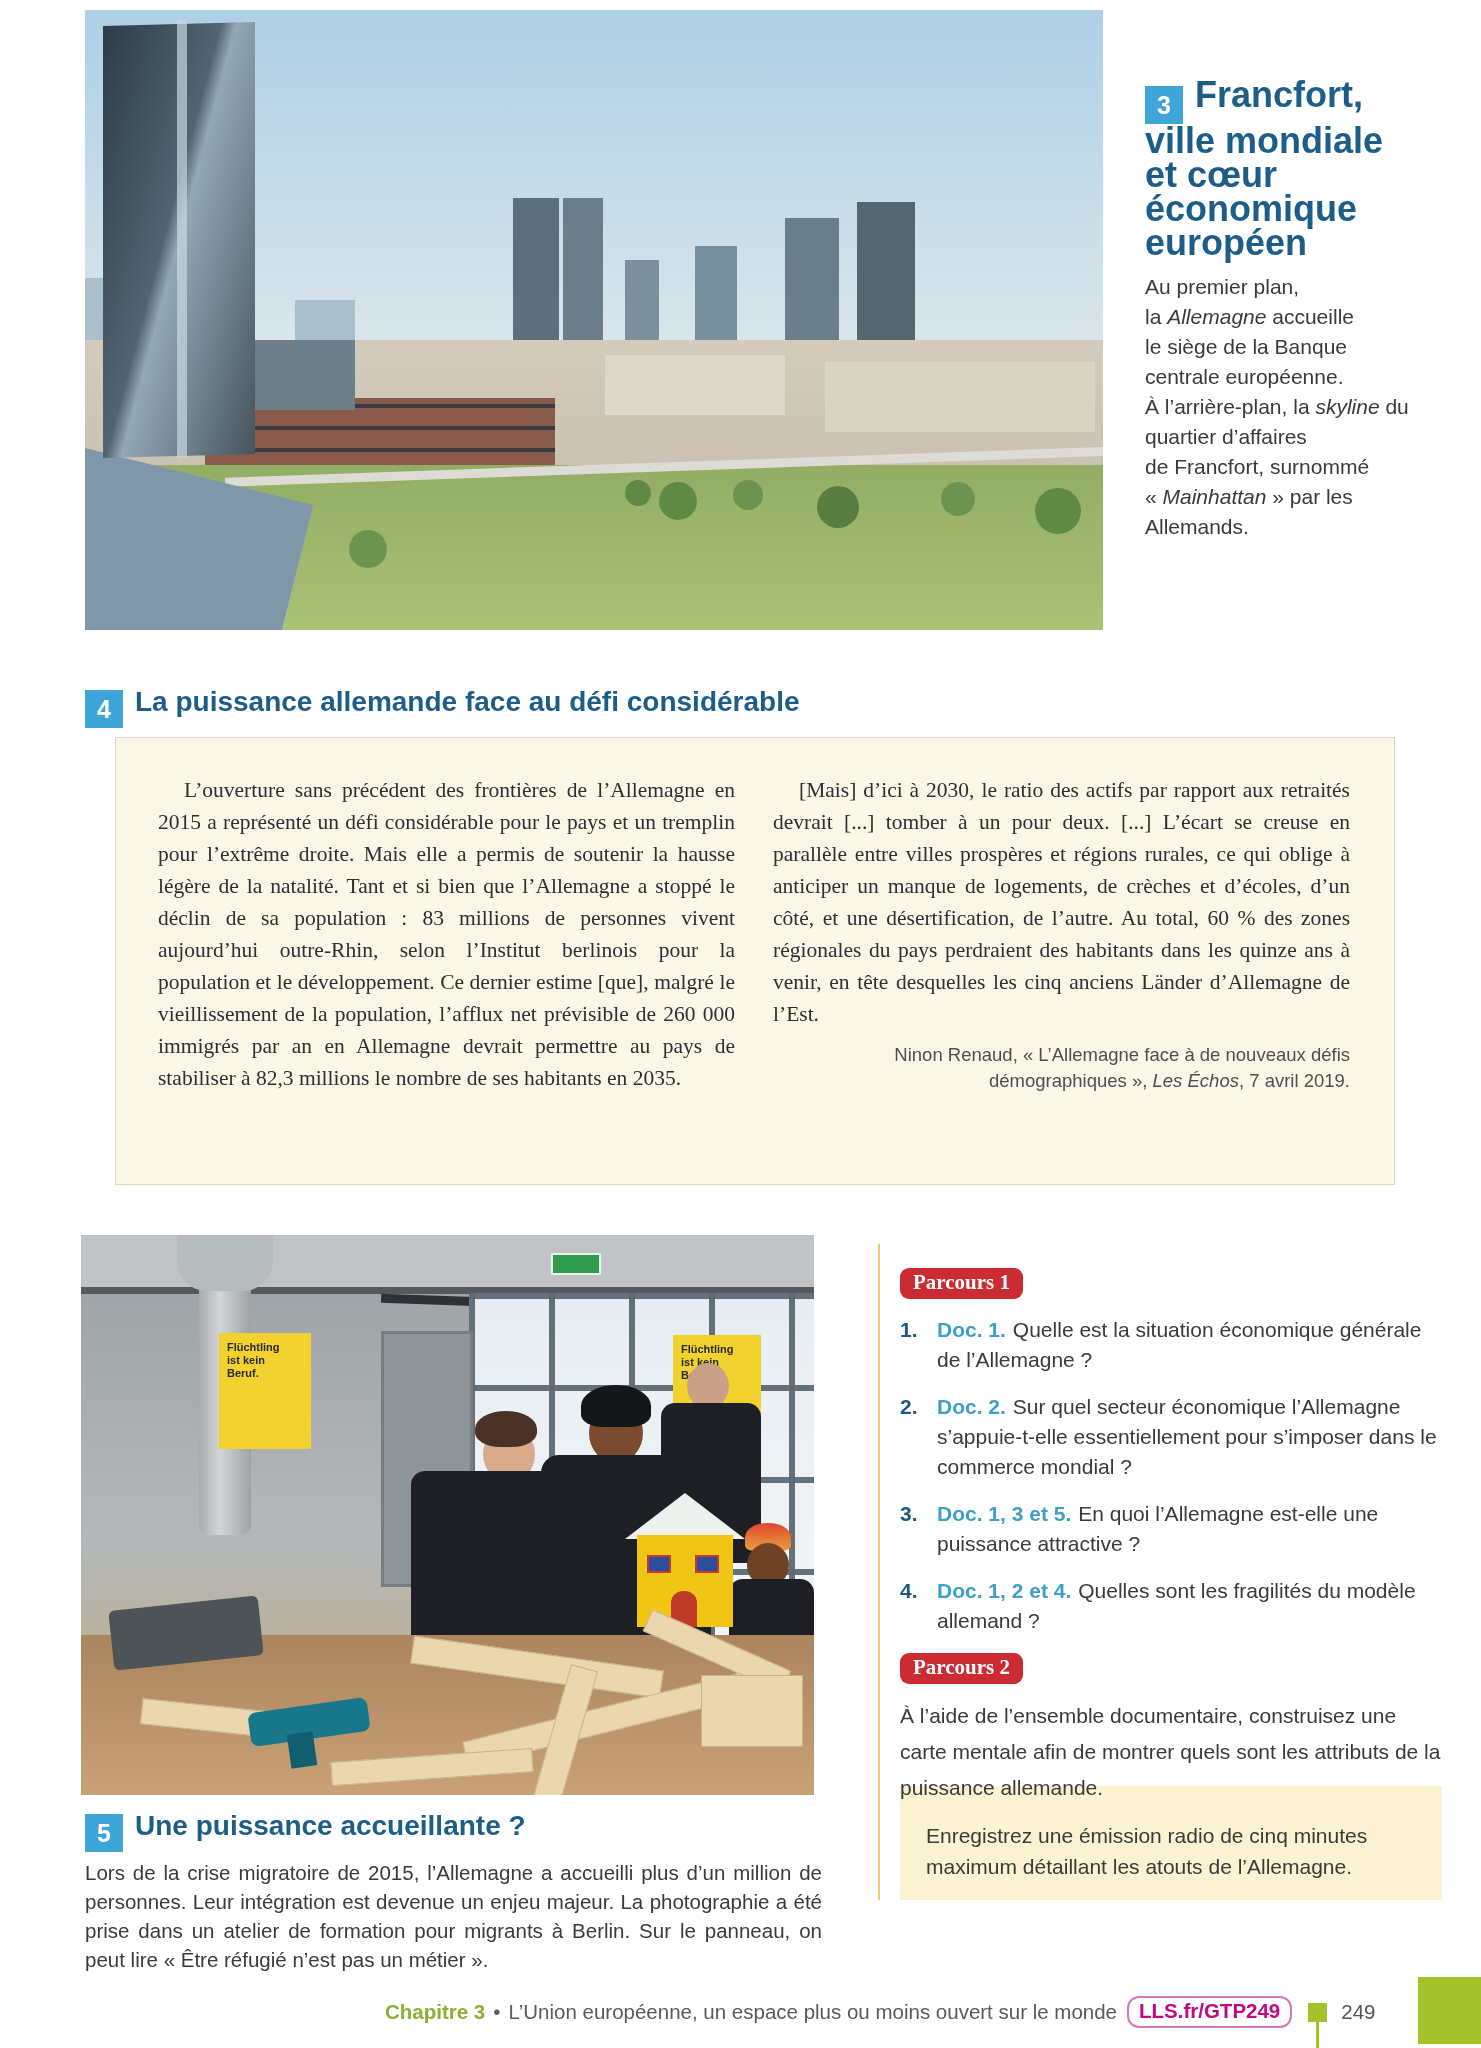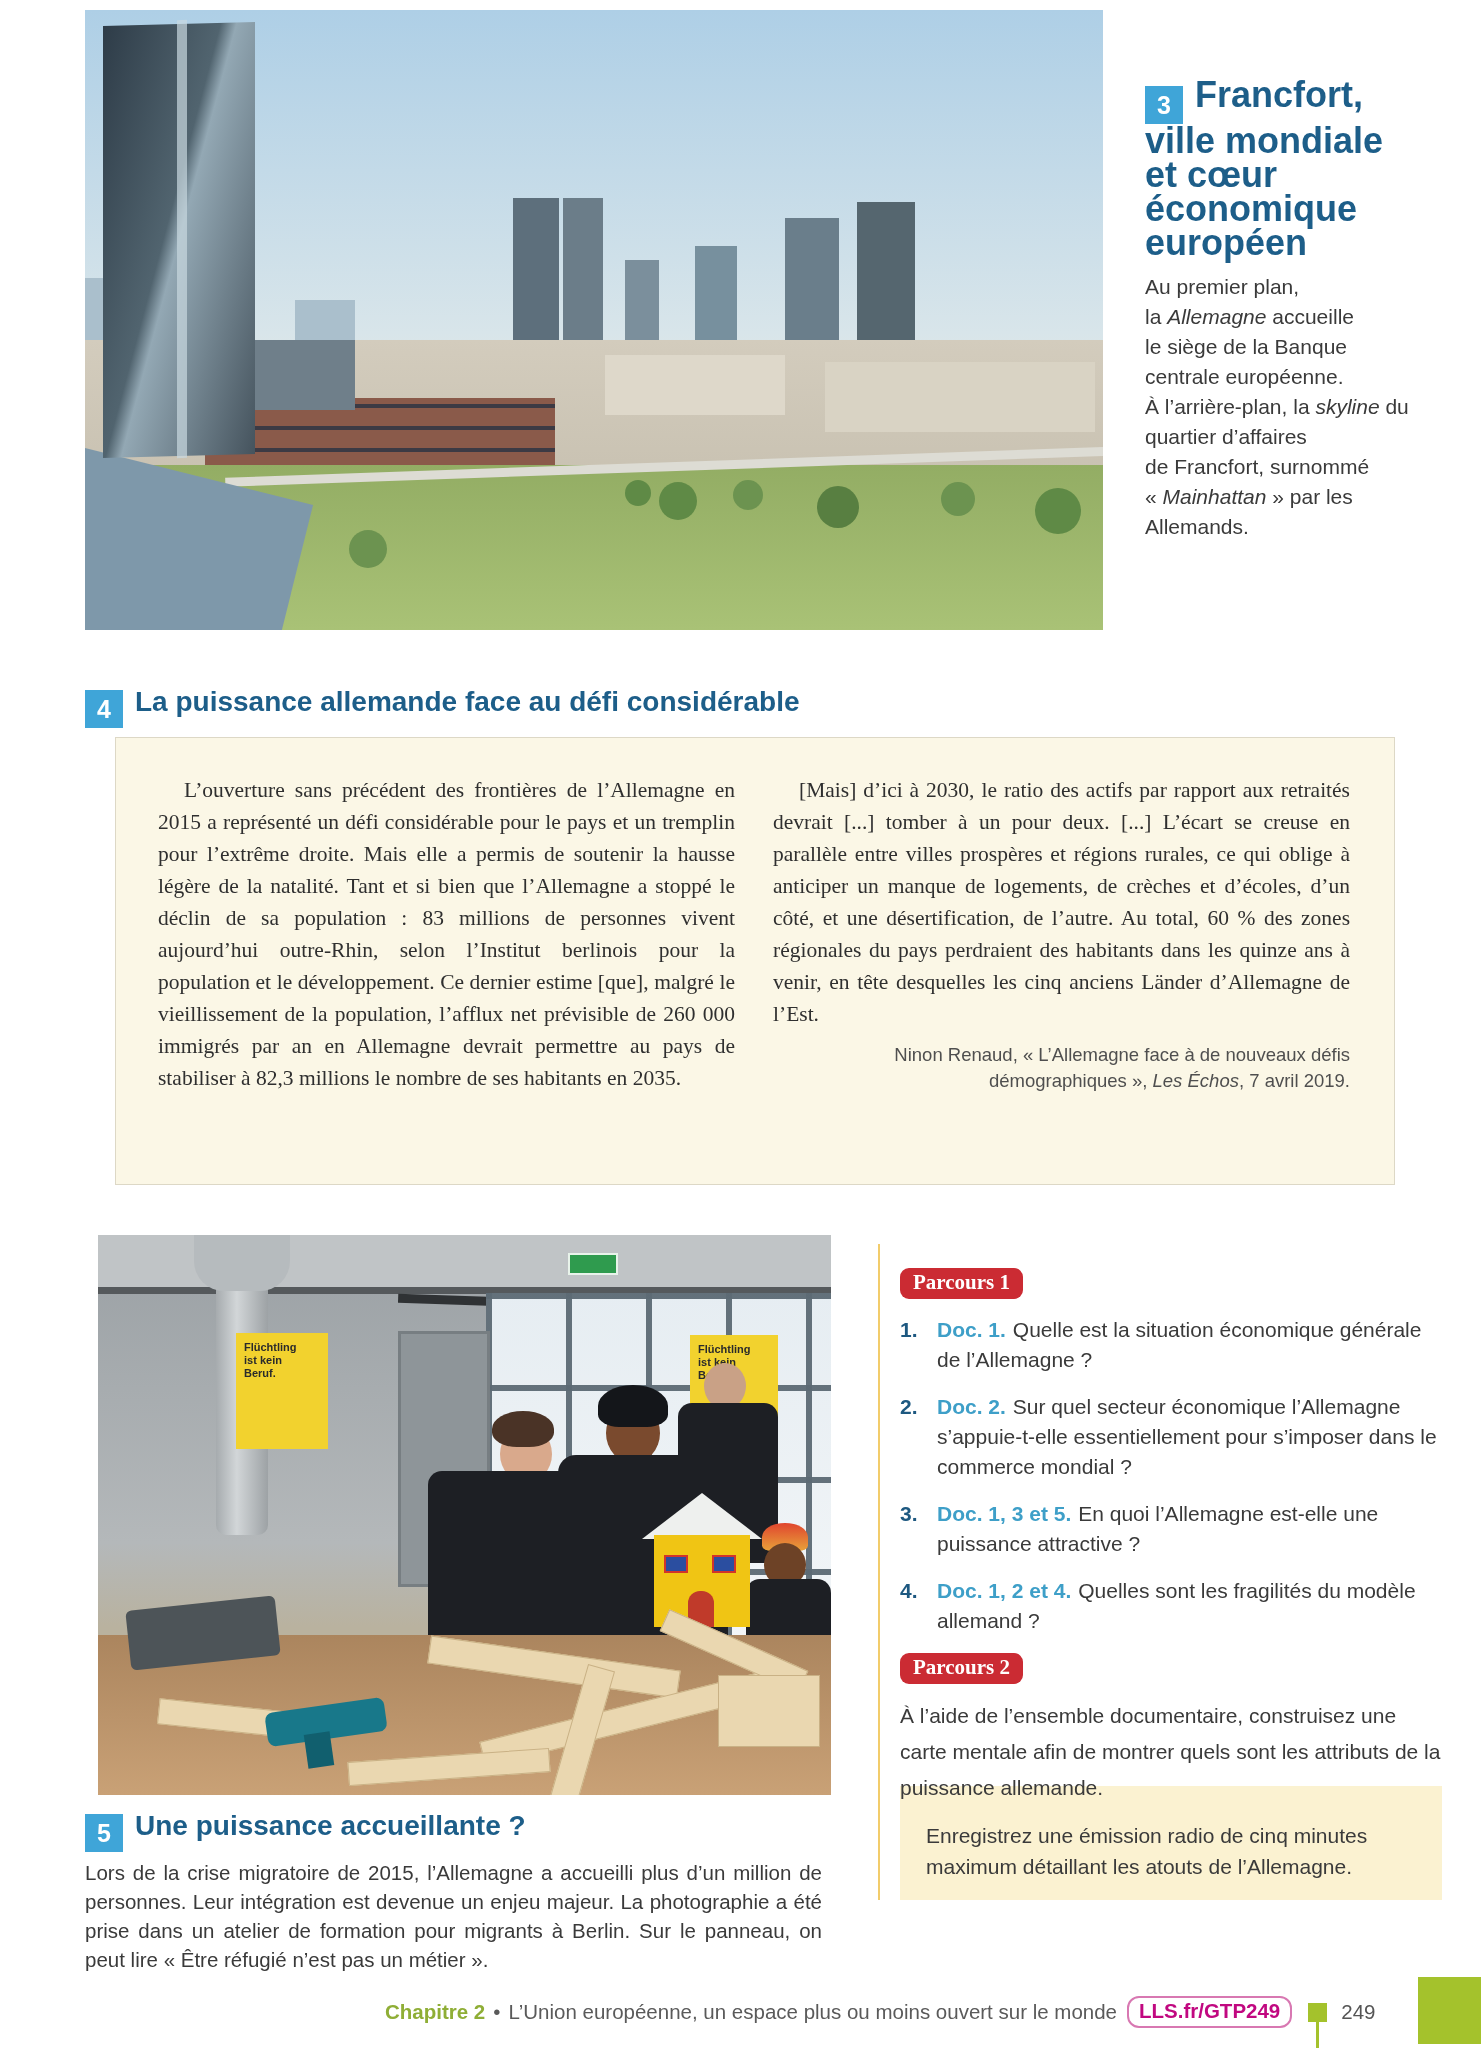--- a/index.html
+++ b/index.html
@@ -51,21 +51,21 @@
     font-family:"Liberation Serif",serif;font-size:21.5px;line-height:32px;color:#2f2f2f;
   }
   .qcol{flex:1;text-align:justify;}
   .qcol .indent{text-indent:26px;}
   .q-source{
     margin-top:12px;text-align:right;text-indent:0;
     font-family:"Liberation Sans",sans-serif;font-size:18.5px;line-height:26px;color:#4f4f4f;
   }
 
   
-  .photo5{left:98px;top:1235px;width:733px;height:560px;overflow:hidden;background:linear-gradient(#9aa0a4 0%,#b4b8ba 55%,#b9b29f 70%);}
+  .photo5{left:81px;top:1235px;width:733px;height:560px;overflow:hidden;background:linear-gradient(#9aa0a4 0%,#b4b8ba 55%,#b9b29f 70%);}
   .p5-ceiling{left:0;top:0;width:733px;height:58px;background:#c0c4c6;}
   .p5-beam{left:0;top:52px;width:733px;height:7px;background:#55595c;}
   .p5-light{left:300px;top:66px;width:420px;height:9px;background:#2f3234;transform:rotate(2deg);}
   .p5-duct{left:118px;top:0;width:52px;height:300px;background:linear-gradient(90deg,#a6abae,#d2d6d8 40%,#9da2a5);border-radius:10px;}
   .p5-duct-elbow{left:96px;top:0;width:96px;height:56px;background:#b6bbbe;border-radius:0 0 30px 30px;}
   .p5-window{left:388px;top:58px;width:345px;height:370px;
     background-image:
       repeating-linear-gradient(to right,rgba(92,106,116,.95) 0 6px,rgba(0,0,0,0) 6px 80px),
       repeating-linear-gradient(to bottom,rgba(92,106,116,.95) 0 6px,rgba(0,0,0,0) 6px 92px),
       linear-gradient(#e6edf2,#f3f6f8);}
@@ -259,20 +259,20 @@
     </div>
 
     <span class="parcours">Parcours 2</span>
     <div class="q-p2text">À l’aide de l’ensemble documentaire, construisez une carte mentale afin de montrer quels sont les attributs de la puissance allemande.</div>
 
     <div class="oral-box">Enregistrez une émission radio de cinq minutes maximum détaillant les atouts de l’Allemagne.</div>
   </div>
 </div>
 
 <div class="abs footer">
-  <span class="f-chap">Chapitre 2</span>
+  <span class="f-chap">Chapitre 3</span>
   <span class="f-sep">•</span>
   <span>L’Union européenne, un espace plus ou moins ouvert sur le monde</span>
   <span class="f-badge">LLS.fr/GTP249</span>
   <span class="f-pin"></span>
   <span class="f-num">249</span>
 </div>
 <div class="abs f-corner"></div>
 
 </body></html>

